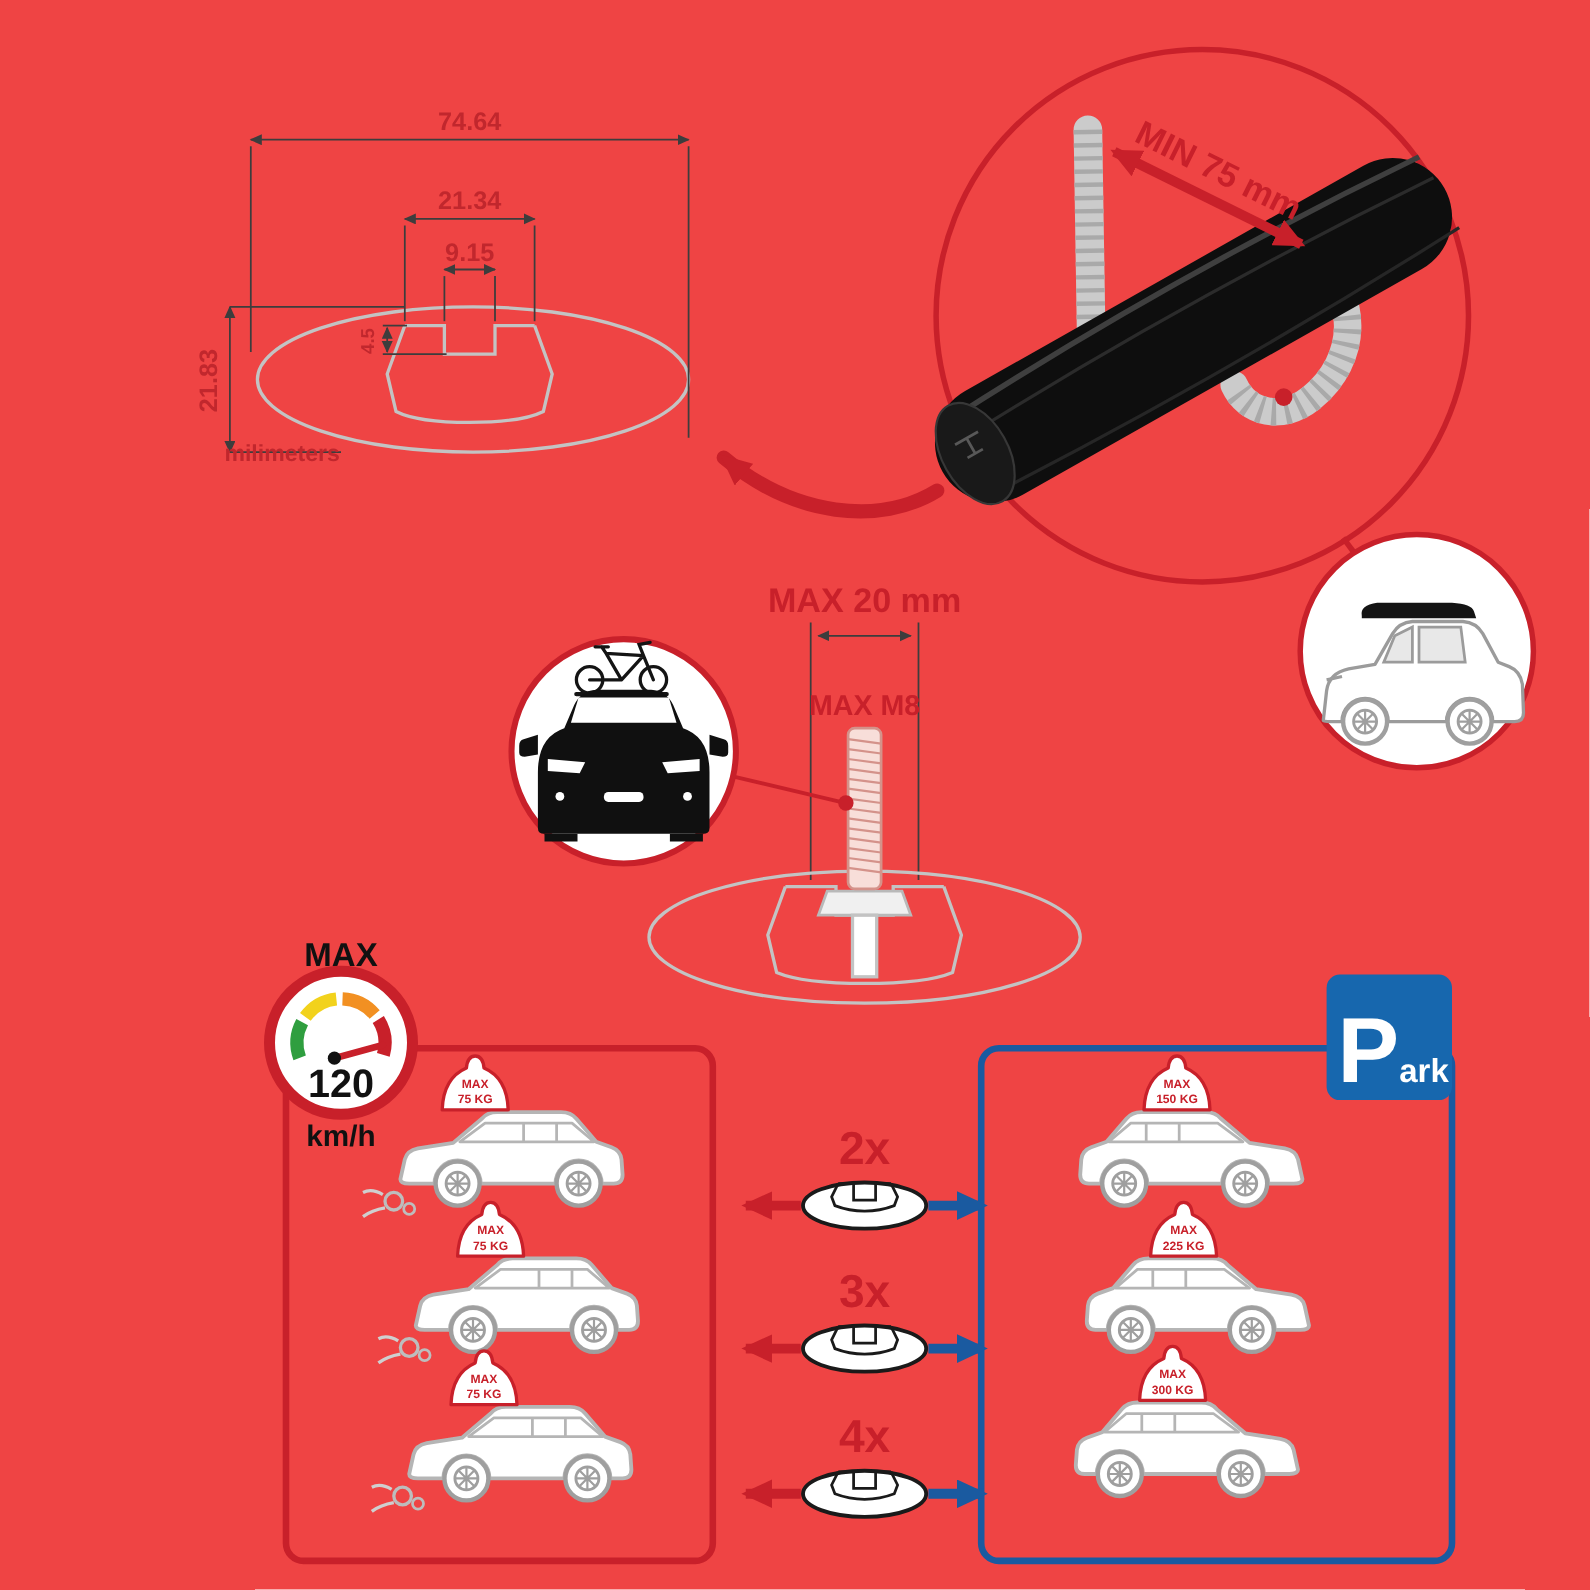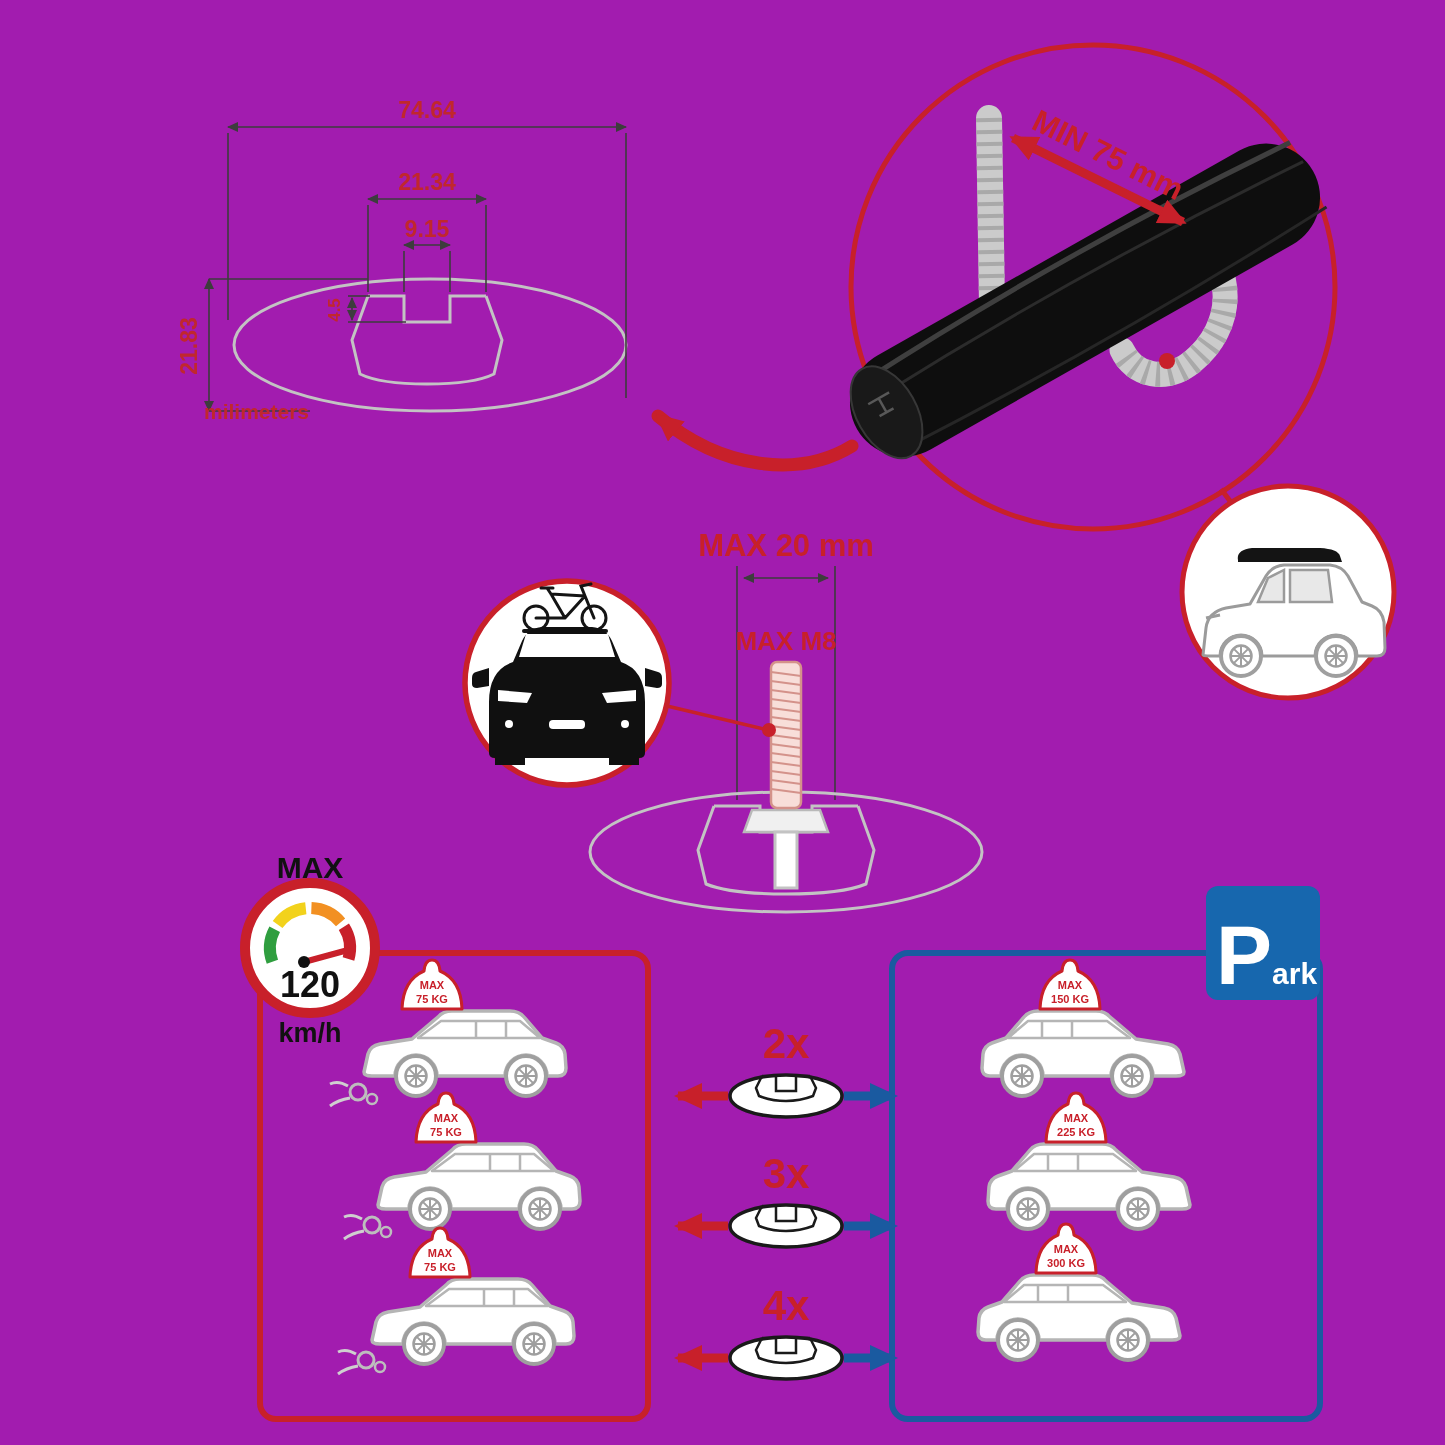--- a/index.html
+++ b/index.html
@@ -1,16 +1,16 @@
 <!DOCTYPE html>
 <html><head>
 <meta charset="utf-8">
 <style>
   html,body{margin:0;padding:0;background:#ffffff;}
-  .stage{width:1445px;height:1445px;position:relative;background:#a21caf;overflow:hidden;}
+  .stage{width:1445px;height:1445px;position:relative;background:#ef4444;overflow:hidden;}
   svg{display:block;}
   text{font-family:"Liberation Sans",sans-serif;}
   .dim-text{font:700 23px "Liberation Sans",sans-serif;fill:#c1272d;}
   .dim-text-sm{font:700 17px "Liberation Sans",sans-serif;fill:#c1272d;}
   .units-text{font:700 21px "Liberation Sans",sans-serif;fill:#c1272d;}
   .red-label{font:700 31px "Liberation Sans",sans-serif;fill:#c8202a;}
   .red-label-sm{font:700 26px "Liberation Sans",sans-serif;fill:#c8202a;}
   .qty-text{font:700 42px "Liberation Sans",sans-serif;fill:#c8202a;}
   .black-label{font:700 30px "Liberation Sans",sans-serif;fill:#111111;}
   .speed-value{font:700 36px "Liberation Sans",sans-serif;fill:#111111;}

